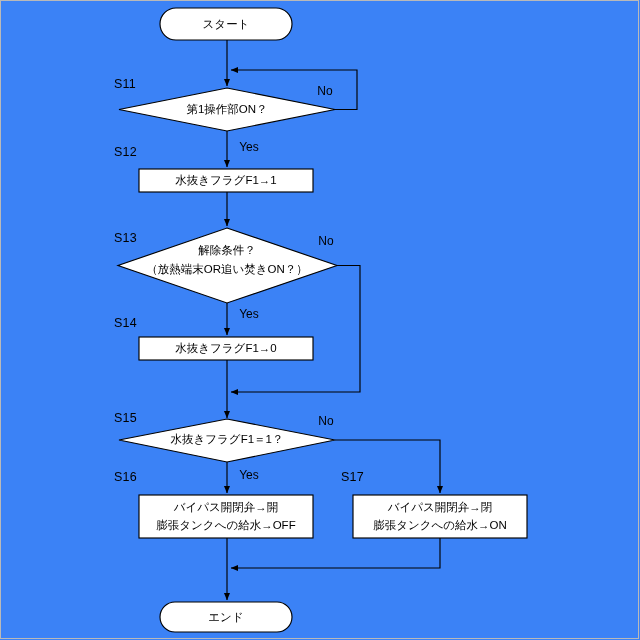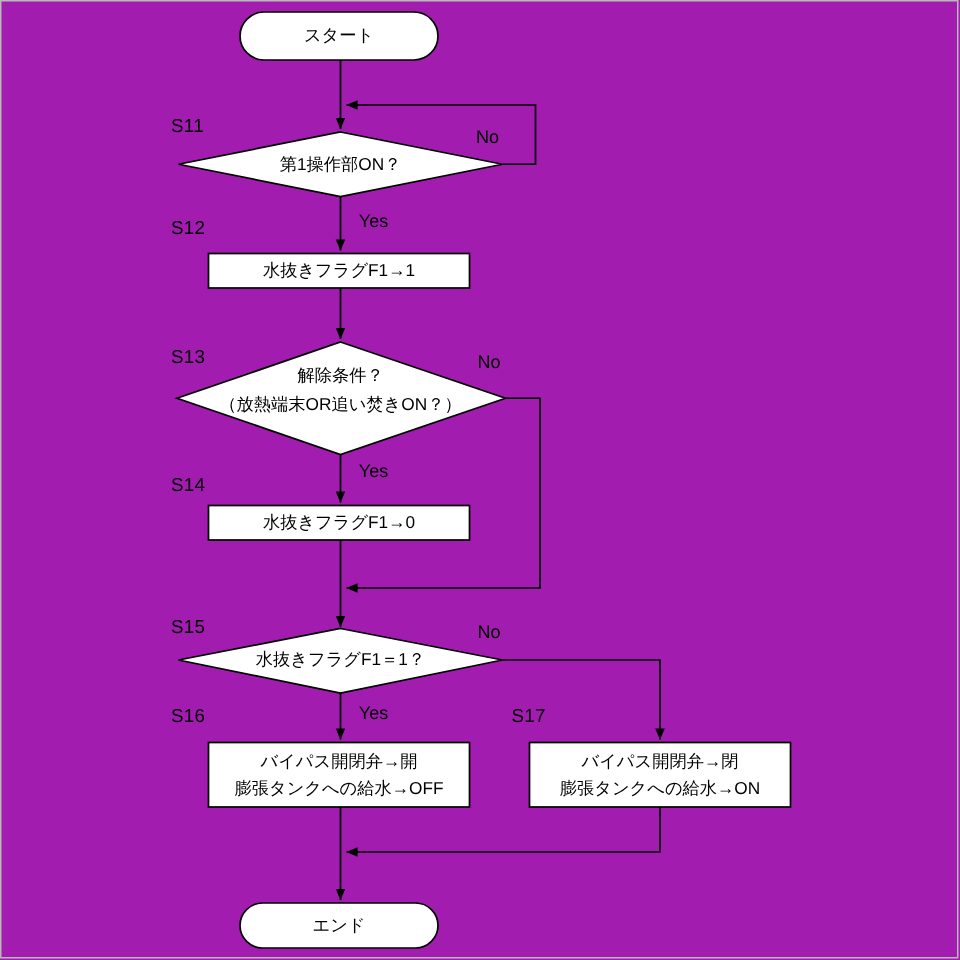--- a/index.html
+++ b/index.html
@@ -8,21 +8,21 @@
     padding: 0;
     background: #ffffff;
   }
   body {
     font-family: "Liberation Sans", "DejaVu Sans", sans-serif;
   }
   #page {
     position: relative;
     width: 640px;
     height: 640px;
-    background: #a21caf;
+    background: #3b82f6;
     overflow: hidden;
   }
   #page-border {
     position: absolute;
     left: 0; top: 0;
     width: 639px;
     height: 639px;
     border: 1px solid #b9b9b9;
     box-sizing: border-box;
     pointer-events: none;

